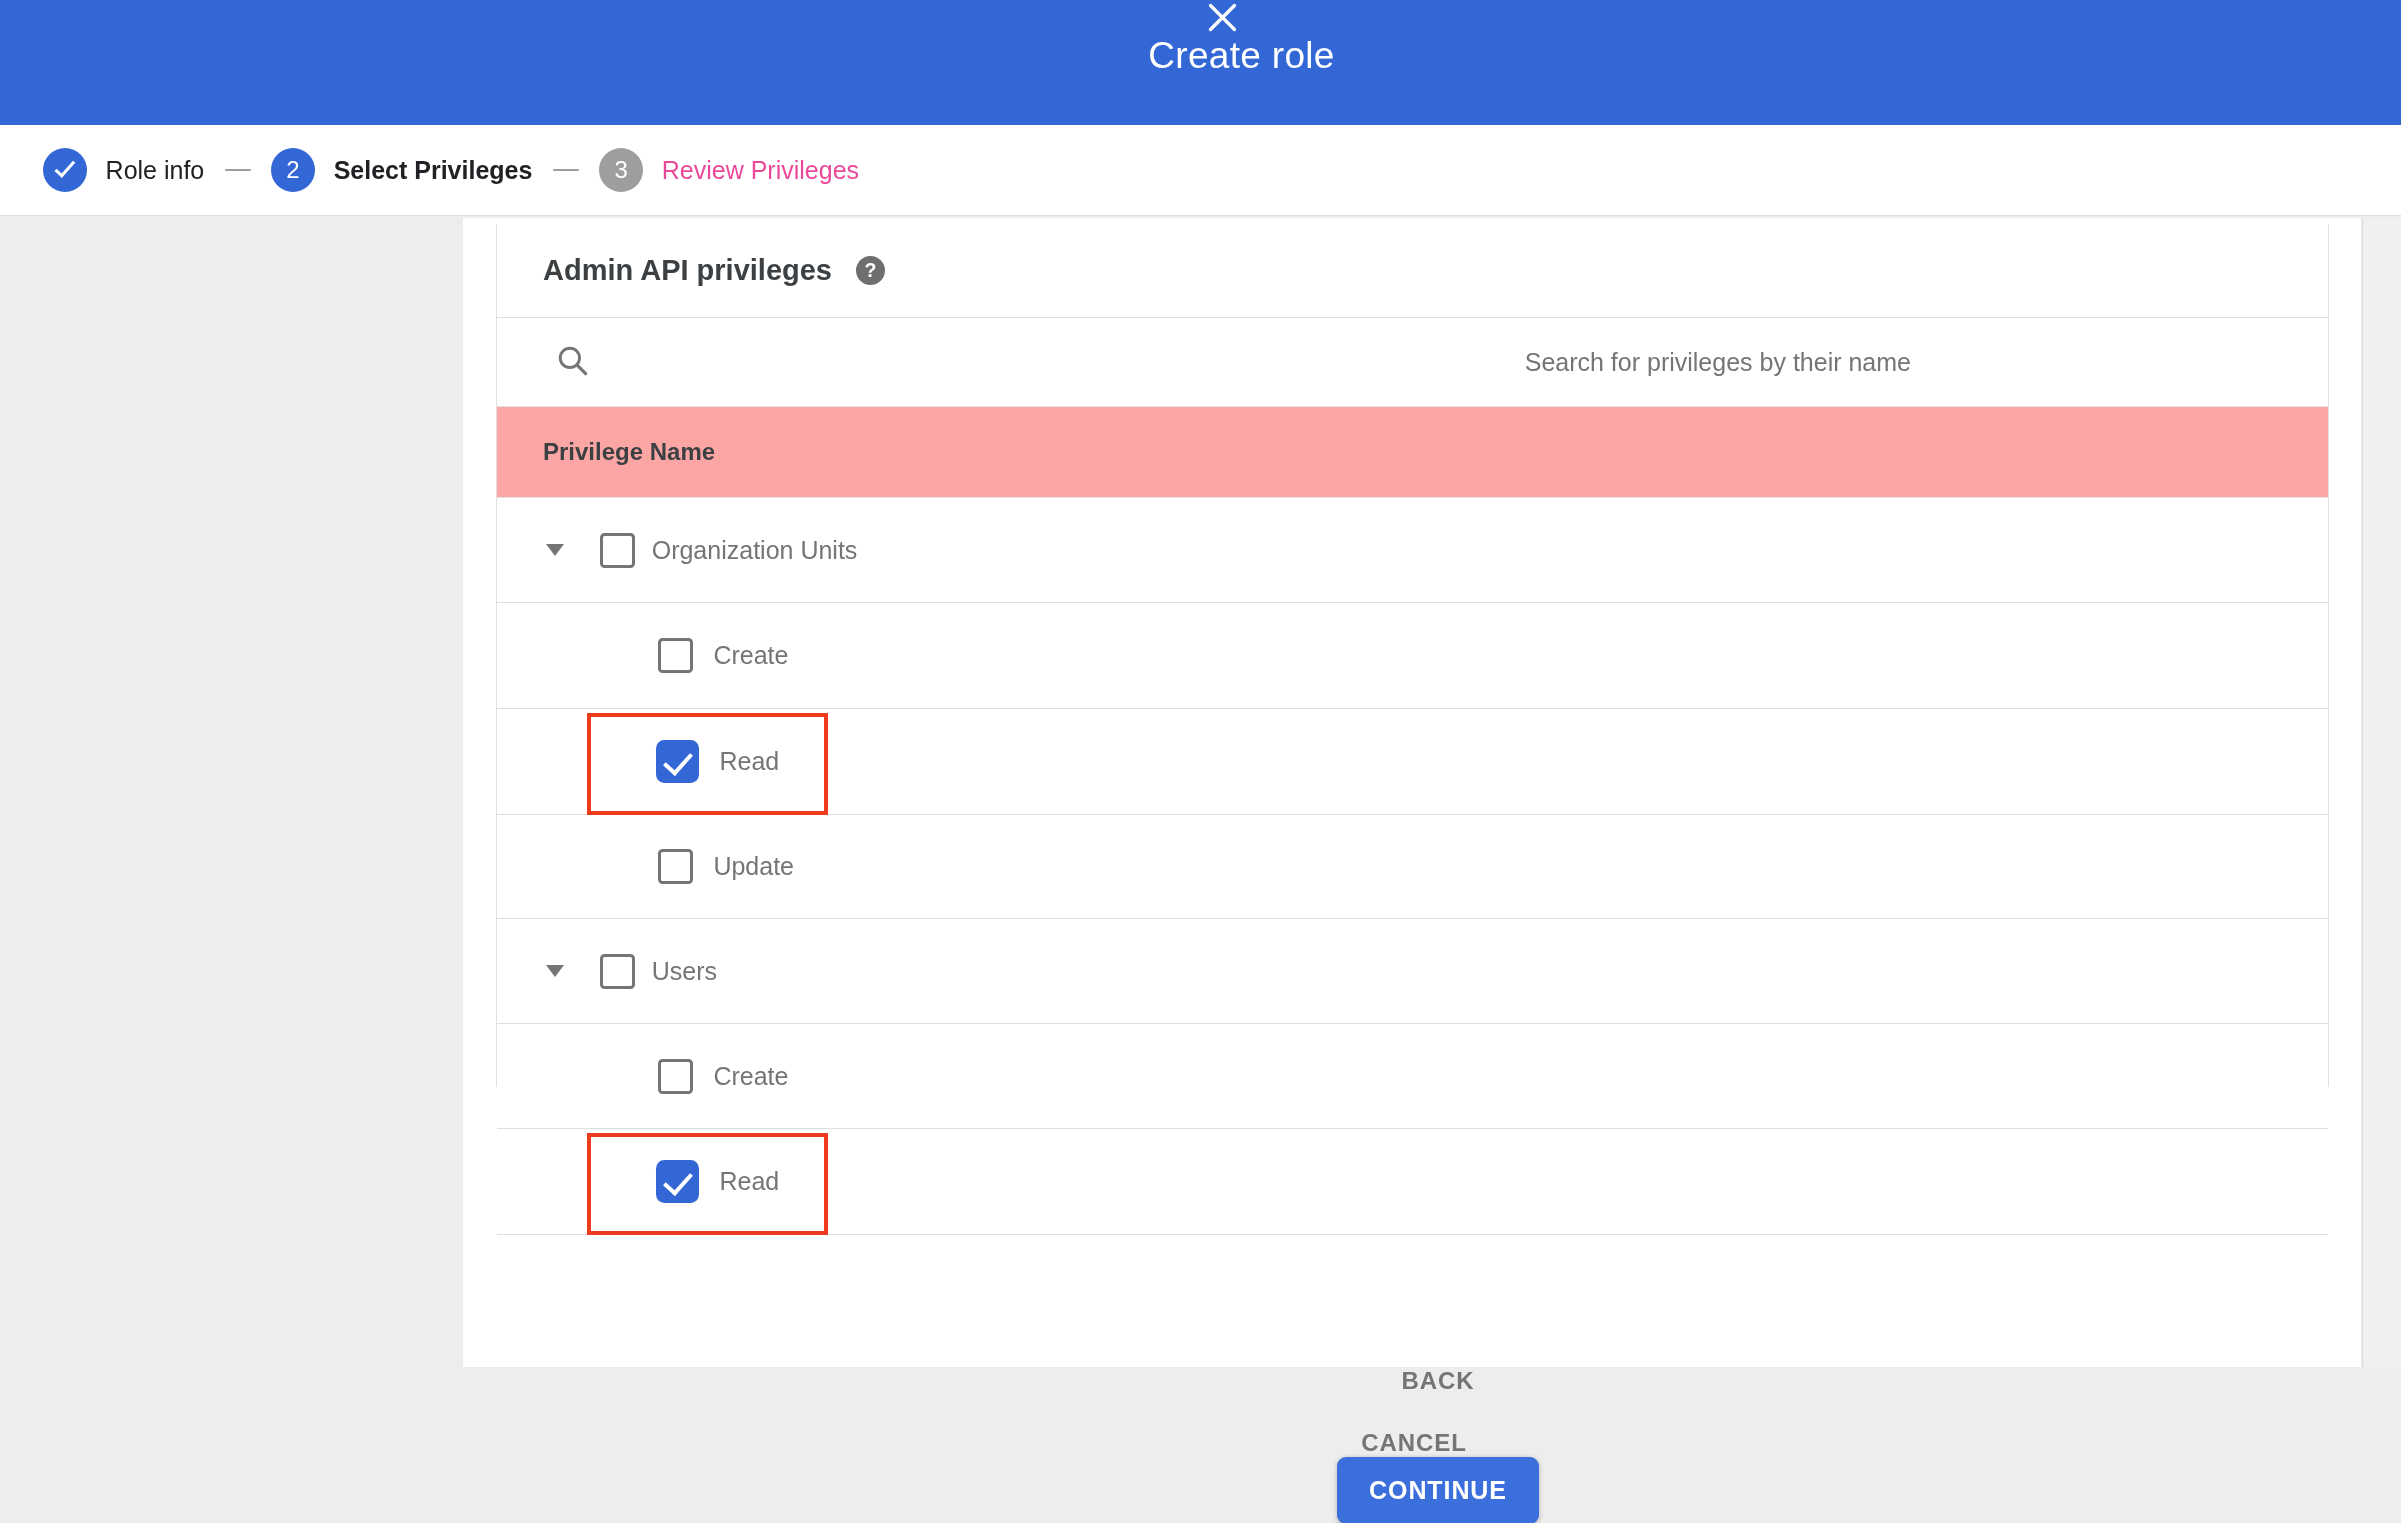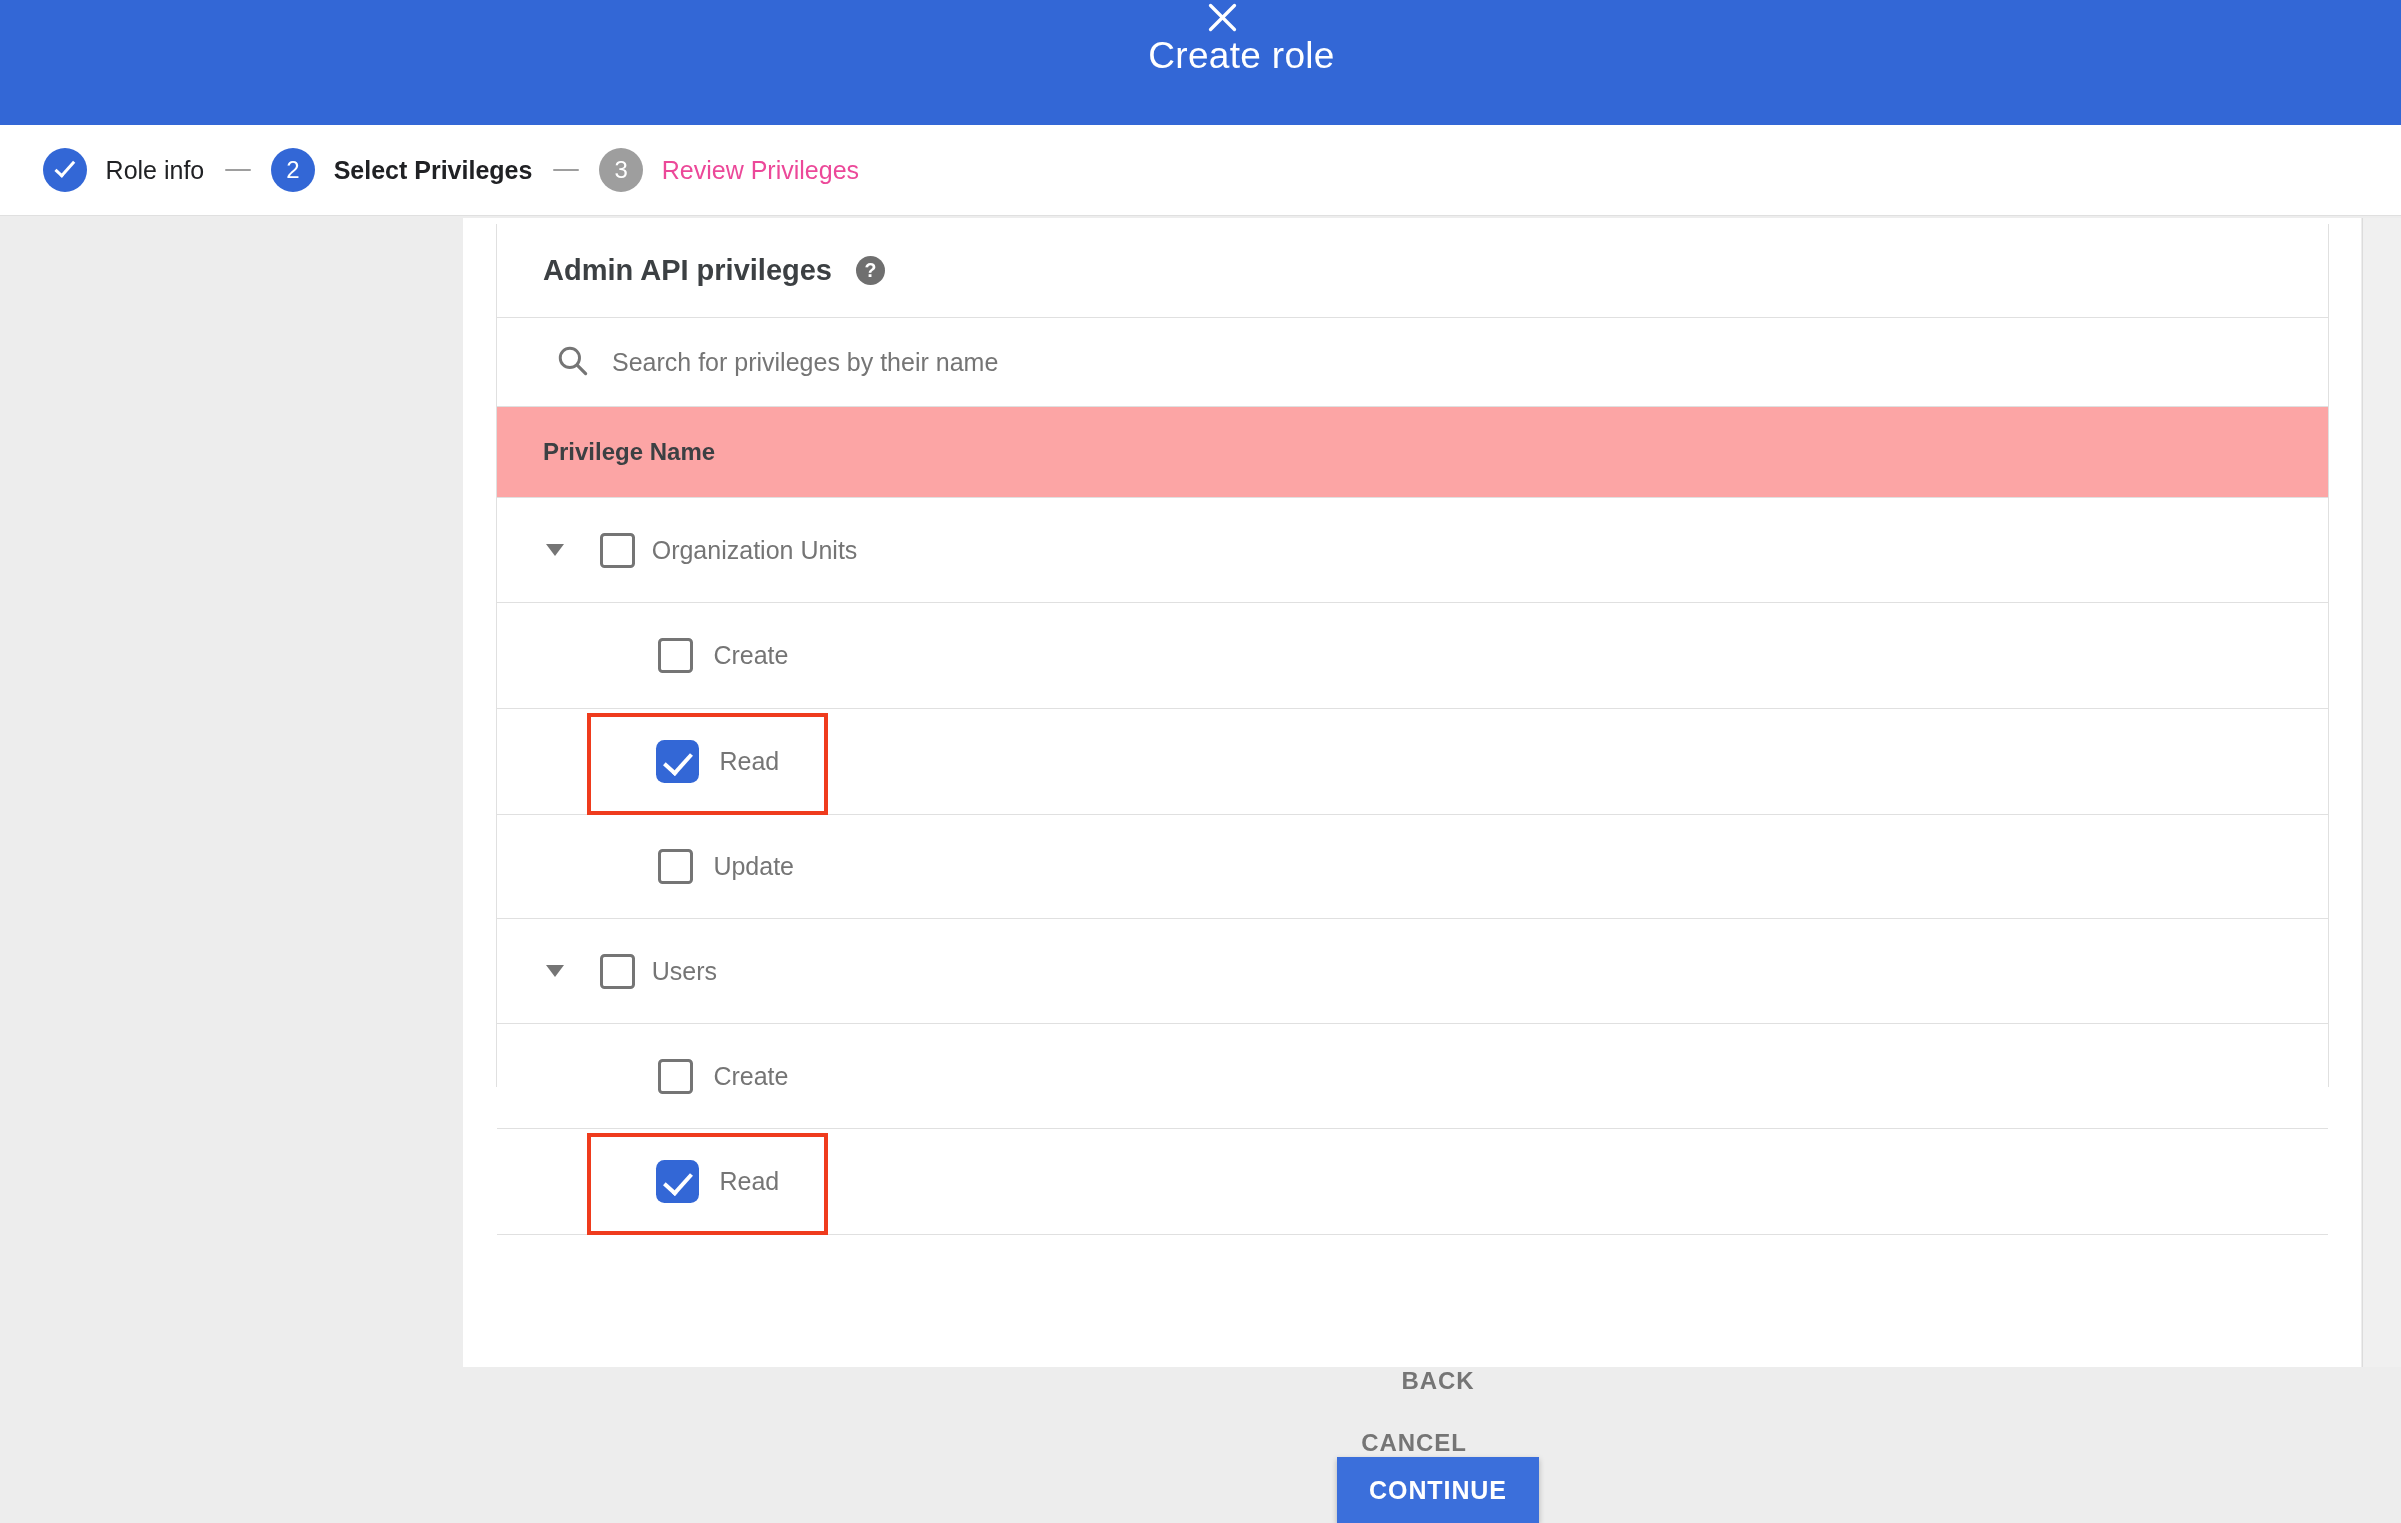--- a/index.html
+++ b/index.html
@@ -64,21 +64,21 @@
     width:29px; height:29px; border-radius:50%; background:#6f6f6f;
     color:#fff; font-size:19.5px; font-weight:700;
     display:flex; align-items:center; justify-content:center;
     margin-left:24px; cursor:pointer;
   }
 
   .row-search { height:89px; padding-left:58px; }
   .search-input {
     border:none; outline:none; font-size:25px; color:#3c4043;
     font-family:"Liberation Sans", sans-serif;
-    margin-left:22px; width:1299px; background:transparent;
+    margin-left:22px; width:1299px; background:transparent;text-align:right;
   }
   .search-input::placeholder { color:#757575; opacity:1; }
 
   .row-thead { height:91px; padding-left:46px; background:#fca5a5; }
   .thead-label { font-size:24px; font-weight:700; color:#3c4043; }
 
   .row-group { height:105px; padding-left:49px; }
   .row-child { height:105px; padding-left:161px; }
   .h114 { height:106px; }
   .h112 { height:104px; }
@@ -117,21 +117,21 @@
   }
   .text-btn {
     font-size:24px; font-weight:700; color:#757575; letter-spacing:0.9px;
     background:none; border:none; cursor:pointer; font-family:"Liberation Sans", sans-serif;
   }
   .footer-spacer { flex:1; }
   .cancel-btn { margin-right:48px; }
   .continue-btn {
     width:202px; height:67px; background:#3b6fdb; color:#fff;
     font-size:25px; font-weight:700; letter-spacing:0.9px;
-    border:none; border-radius:0; cursor:pointer;
+    border:none; border-radius:9px; cursor:pointer;
     box-shadow:0 1.9px 5.6px rgba(0,0,0,0.25);
     font-family:"Liberation Sans", sans-serif;
   }
 </style>
 </head>
 <body>
 
 <div class="app-header">
   <div class="close-btn">
     <svg width="35" height="35" viewBox="0 0 38 38">

